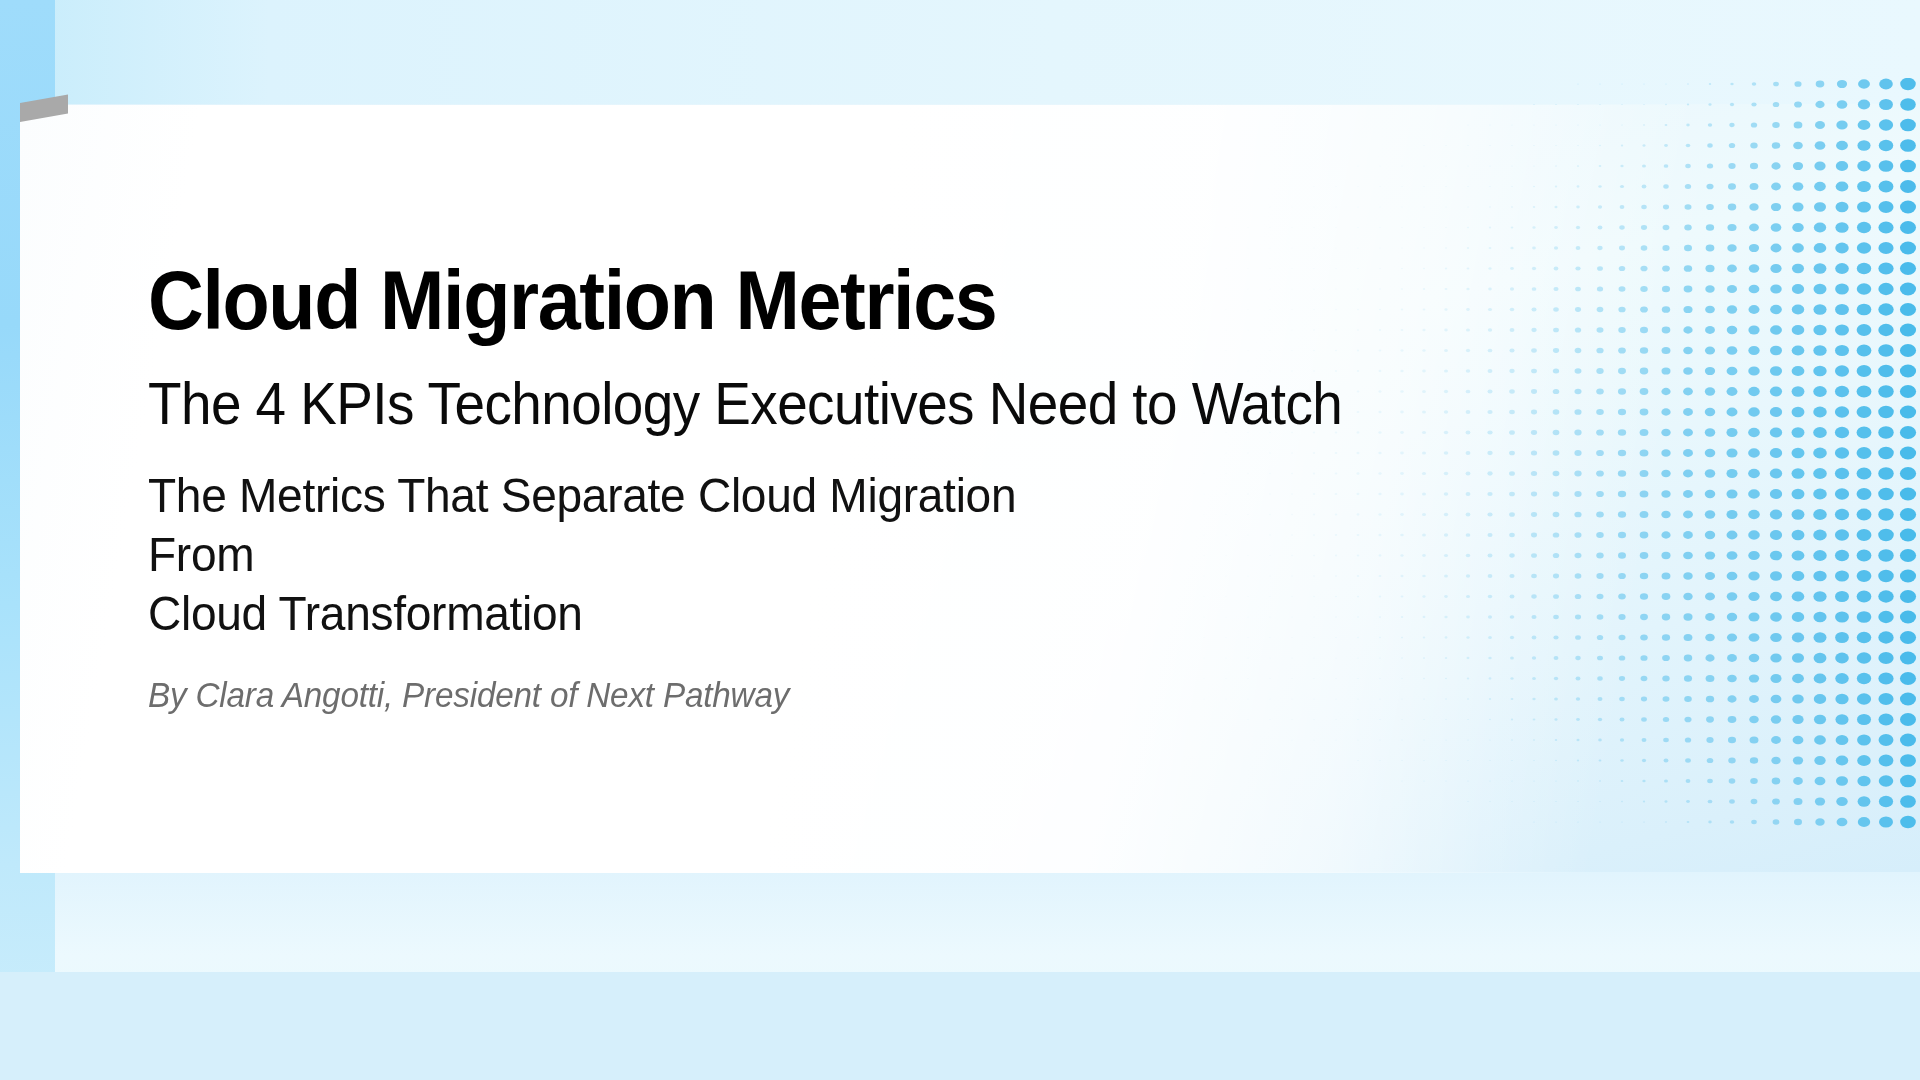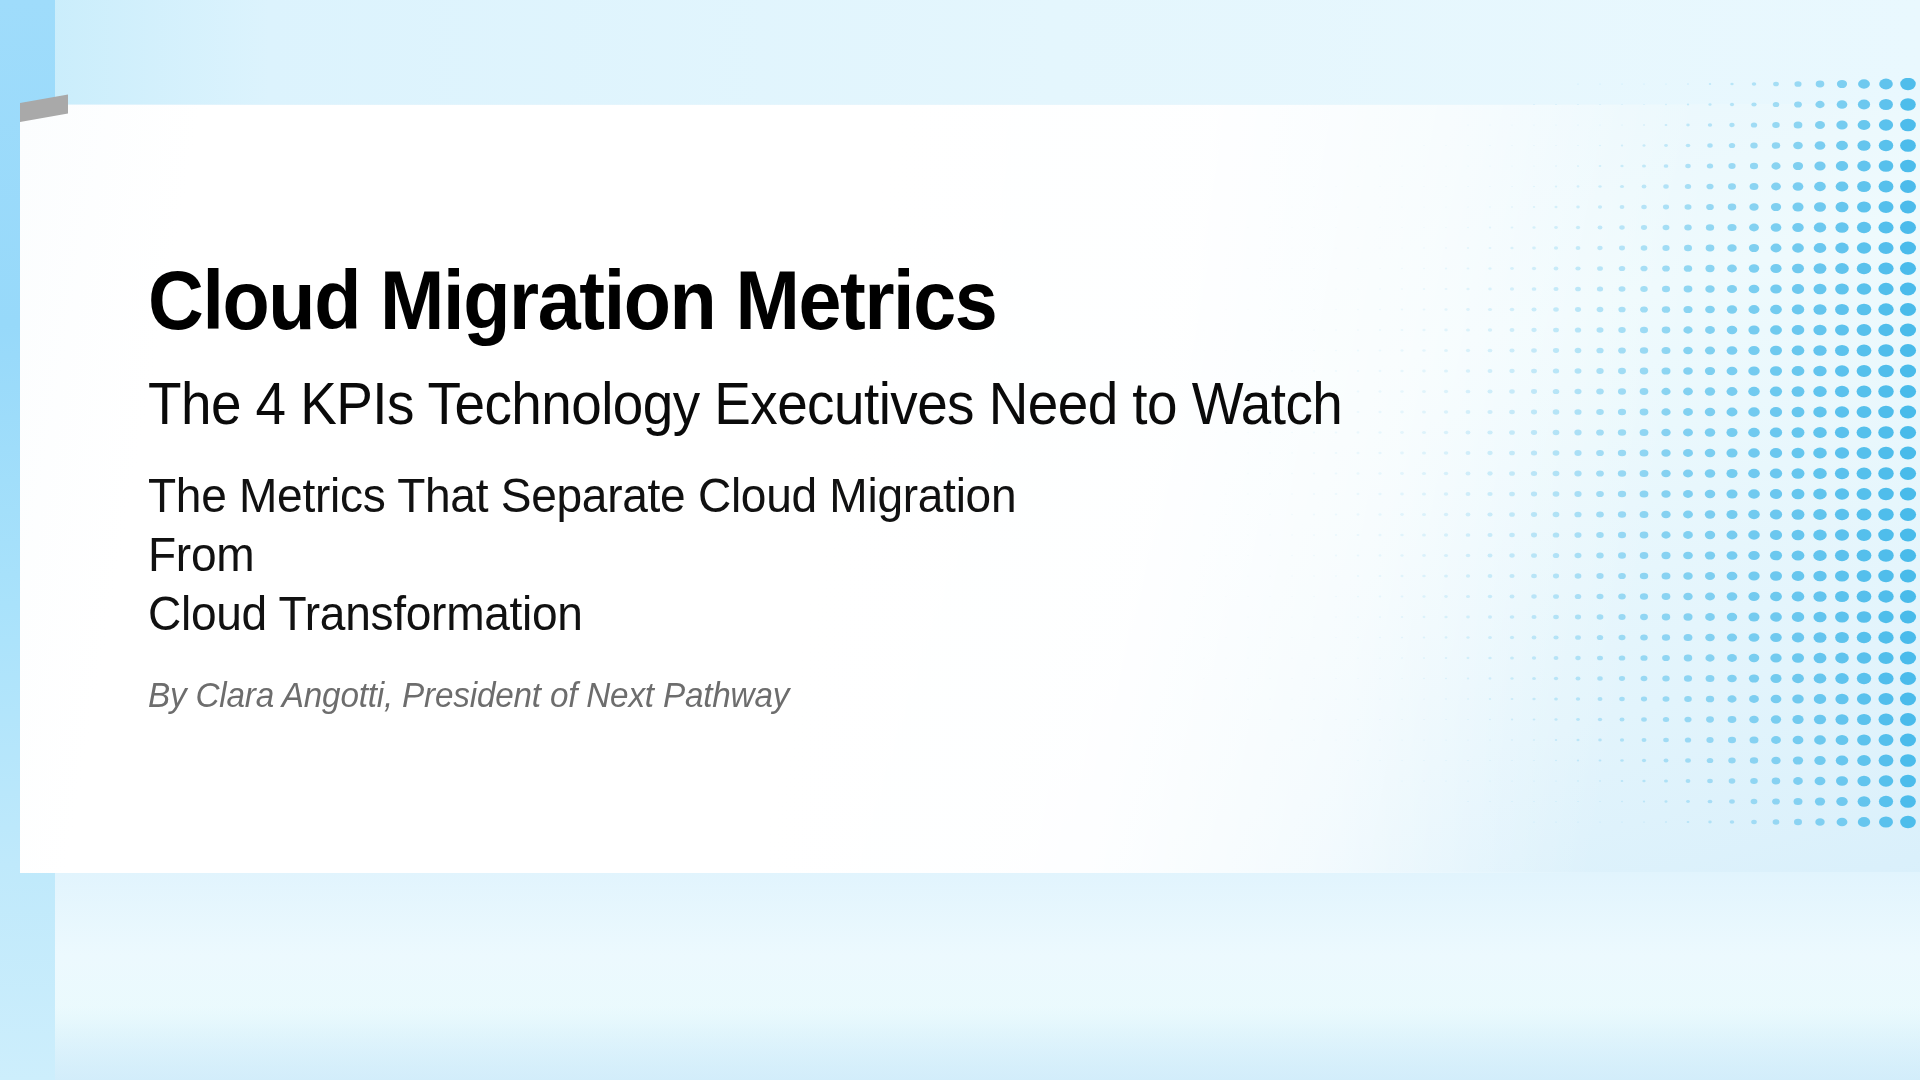--- a/index.html
+++ b/index.html
@@ -11,21 +11,21 @@
   }
 
   body {
     font-family: "Liberation Sans", sans-serif;
     background: #d6effb;
   }
 
   #slide {
     position: relative;
     width: 1920px;
-    height: 1080px;
+    height: 972px;
     overflow: hidden;
     background:
       linear-gradient(165deg,
         #ddf2fc 0%,
         #e7f6fd 22%,
         #eefafd 46%,
         #e2f4fc 72%,
         #d2ecfa 100%);
   }
 

